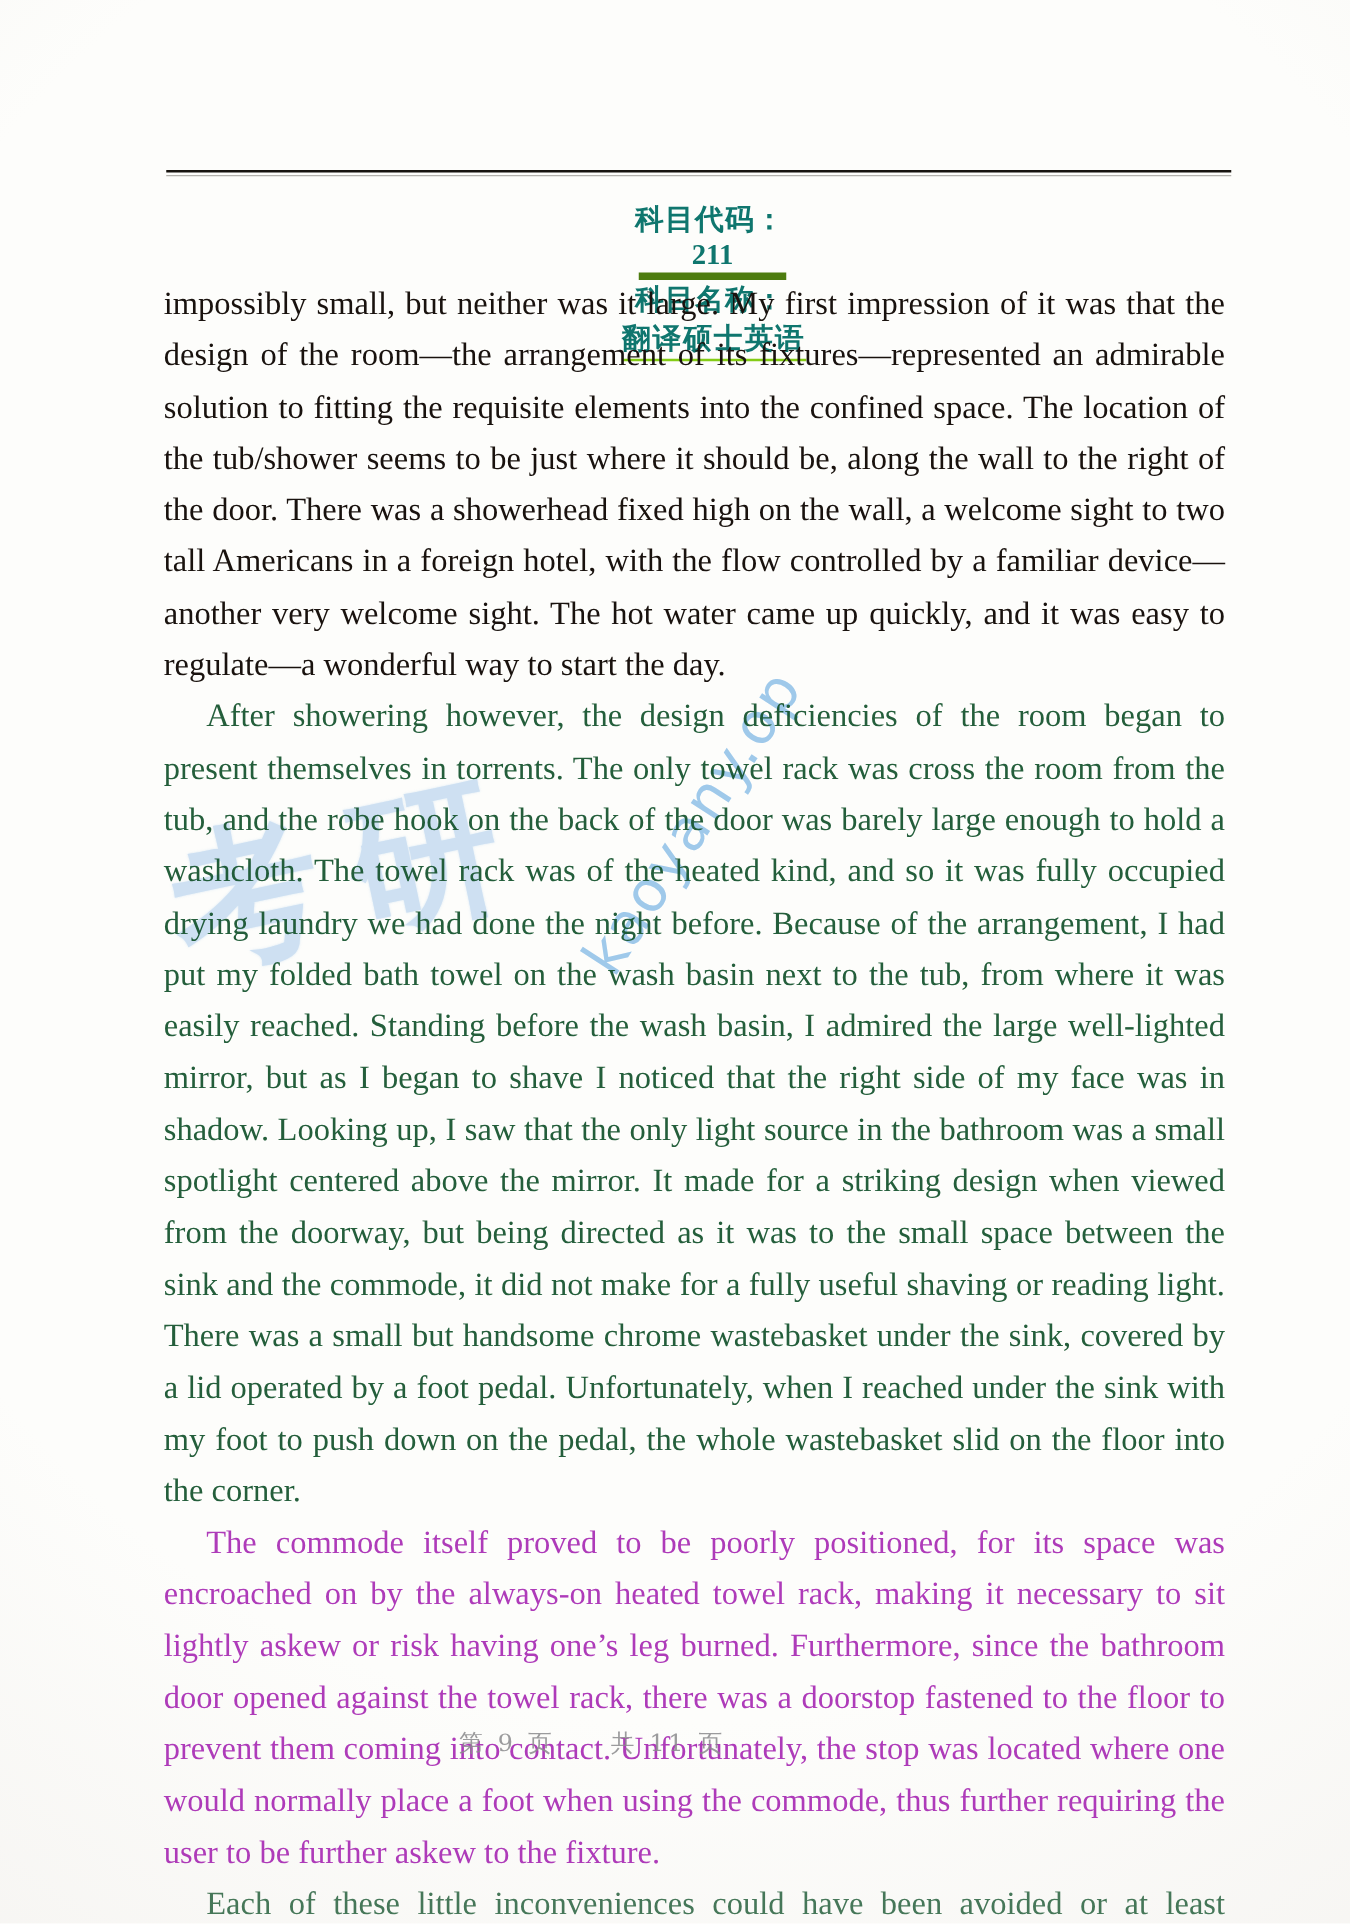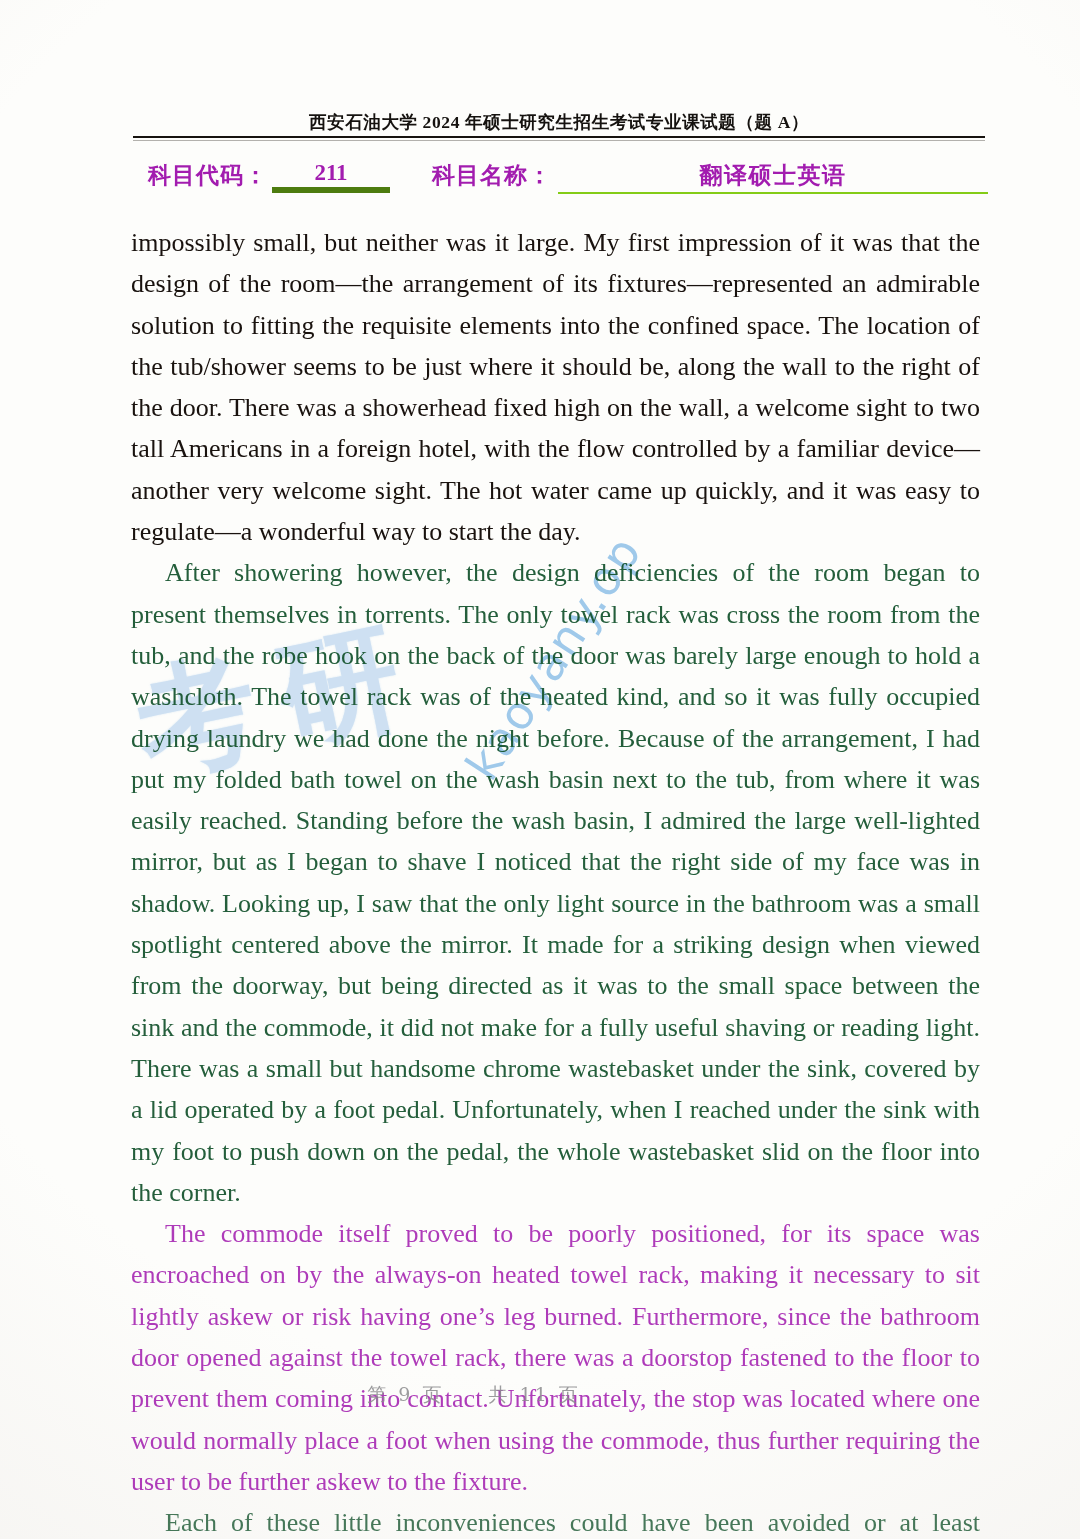--- a/index.html
+++ b/index.html
@@ -63,25 +63,26 @@
   }
 
   
   .subject-line {
     position: absolute;
     left: 148px;
     top: 160px;
     width: 840px;
     height: 40px;
     display: flex;
-    align-items: flex-start;
+    align-items: center;
     font-size: 23px;
     font-weight: bold;
-    color: #a21caf;
+    color: #0f766e;
     font-family: "DejaVu Serif", "Liberation Serif", serif;
+    flex-direction: column;
   }
   .subj-label {
     white-space: nowrap;
     letter-spacing: 1px;
     font-family: "DejaVu Serif", serif;
   }
   .subj-code-blank {
     display: inline-block;
     width: 118px;
     margin-left: 4px;
@@ -186,21 +187,20 @@
 
 <div class="page">
 
   <div class="watermark">
     <div class="wm-cjk">考研</div>
     <div class="wm-latin">kaoyany.op</div>
   </div>
 
   <div class="content">
 
-    <div class="doc-header">西安石油大学 2024 年硕士研究生招生考试专业课试题（题 A）</div>
     <div class="header-rule"></div>
 
     <div class="subject-line">
       <span class="subj-label">科目代码：</span>
       <span class="subj-code-blank">211</span>
       <span class="subj-gap"></span>
       <span class="subj-label">科目名称：</span>
       <span class="subj-name-blank">翻译硕士英语</span>
     </div>
 

